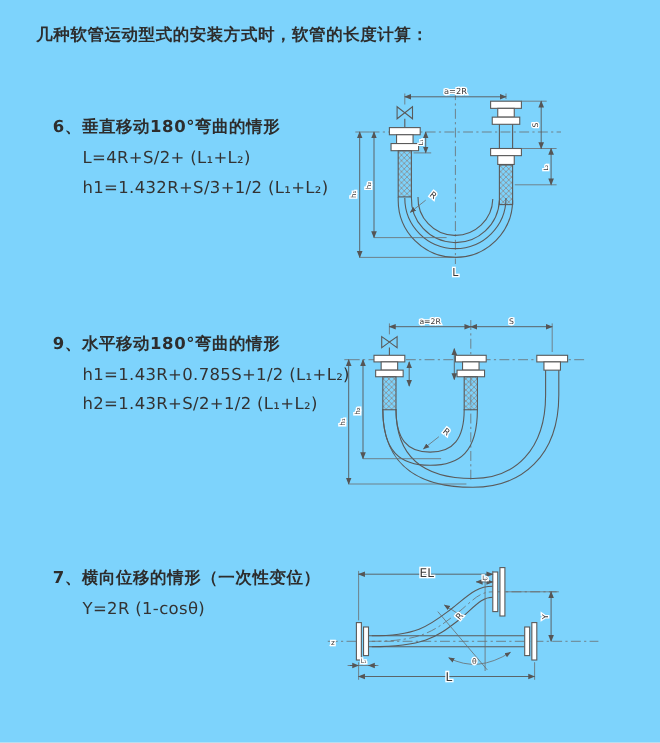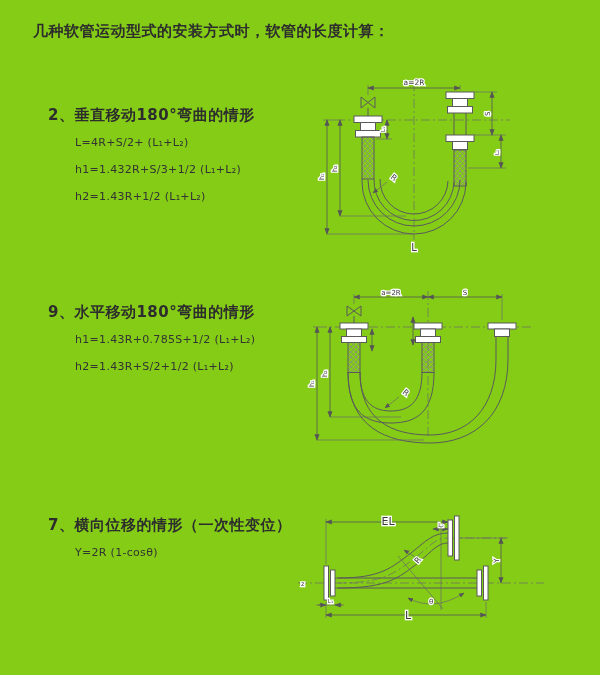--- a/index.html
+++ b/index.html
@@ -1,48 +1,47 @@
 <!DOCTYPE html>
 <html><head>
 <meta charset="utf-8">
 <style>
   html,body{margin:0;padding:0;background:#e8e8e8;}
   .page{
-    position:relative;width:600px;height:675px;background:#84cc16;
+    position:relative;width:600px;height:675px;background:#7dd3fc;
     font-family:"DejaVu Sans","Liberation Sans",sans-serif;
     color:#2d2d2d;overflow:hidden;margin:0 auto;
   }
   .title{position:absolute;left:33px;top:22px;font-size:15px;font-weight:bold;letter-spacing:.5px;}
   .sec{position:absolute;left:48px;}
   .sec .heading{font-size:15px;font-weight:bold;letter-spacing:.5px;margin:0 0 10px 0;}
-  .sec .formula{font-size:11px;margin:0 0 11px 27px;line-height:16px;letter-spacing:.3px;color:#333;}
+  .sec .formula{font-size:15px;margin:0 0 11px 27px;line-height:16px;letter-spacing:.3px;color:#333;}
   #sec1{top:106px;} #sec2{top:303px;} #sec3{top:516px;}
   .diagram{position:absolute;}
   #d1{left:310px;top:76px;} #d2{left:306px;top:287px;} #d3{left:296px;top:508px;}
   svg{display:block;}
   svg text{fill:#3a3a3a;font-family:"DejaVu Sans","Liberation Sans",sans-serif;
            paint-order:stroke;stroke:#ffffff;stroke-width:2.5px;}
   .ln{stroke:#5a5a5a;stroke-width:1;fill:none;}
   .thin{stroke:#6a6a6a;stroke-width:.7;fill:none;}
   .cl{stroke:#6a6a6a;stroke-width:.7;fill:none;stroke-dasharray:9 3 2 3;}
   .dim{stroke:#555;stroke-width:.8;fill:none;}
   .flange{fill:#ffffff;stroke:#5a5a5a;stroke-width:1;}
 </style>
 </head>
 <body>
 
 <div class="page">
 
   <div class="title">几种软管运动型式的安装方式时，软管的长度计算：</div>
 
   <div class="sec" id="sec1">
-    <div class="heading">2、垂直移动180°弯曲的情形</div>
+    <div class="heading">6、垂直移动180°弯曲的情形</div>
     <div class="formula">L=4R+S/2+ (L₁+L₂)</div>
     <div class="formula">h1=1.432R+S/3+1/2 (L₁+L₂)</div>
-    <div class="formula">h2=1.43R+1/2 (L₁+L₂)</div>
   </div>
 
   <div class="sec" id="sec2">
     <div class="heading">9、水平移动180°弯曲的情形</div>
     <div class="formula">h1=1.43R+0.785S+1/2 (L₁+L₂)</div>
     <div class="formula">h2=1.43R+S/2+1/2 (L₁+L₂)</div>
   </div>
 
   <div class="sec" id="sec3">
     <div class="heading">7、横向位移的情形（一次性变位）</div>

